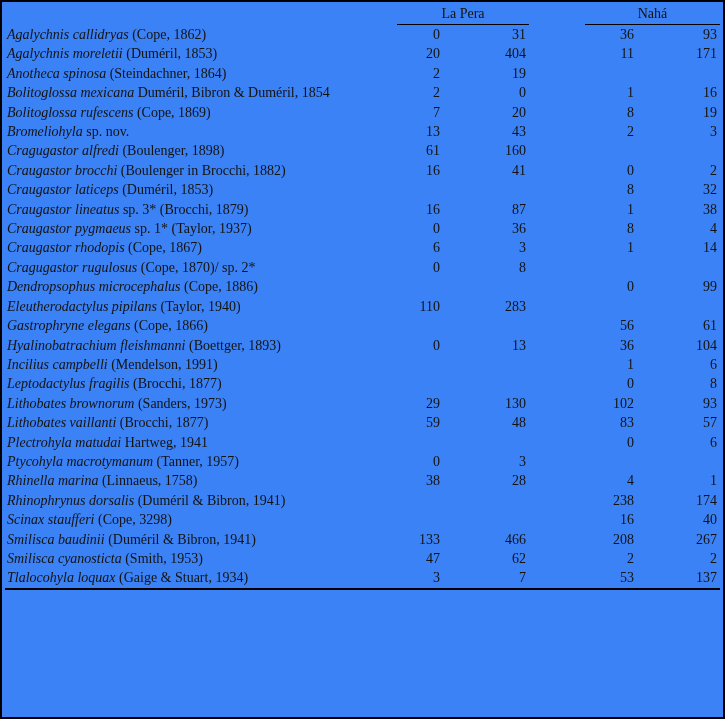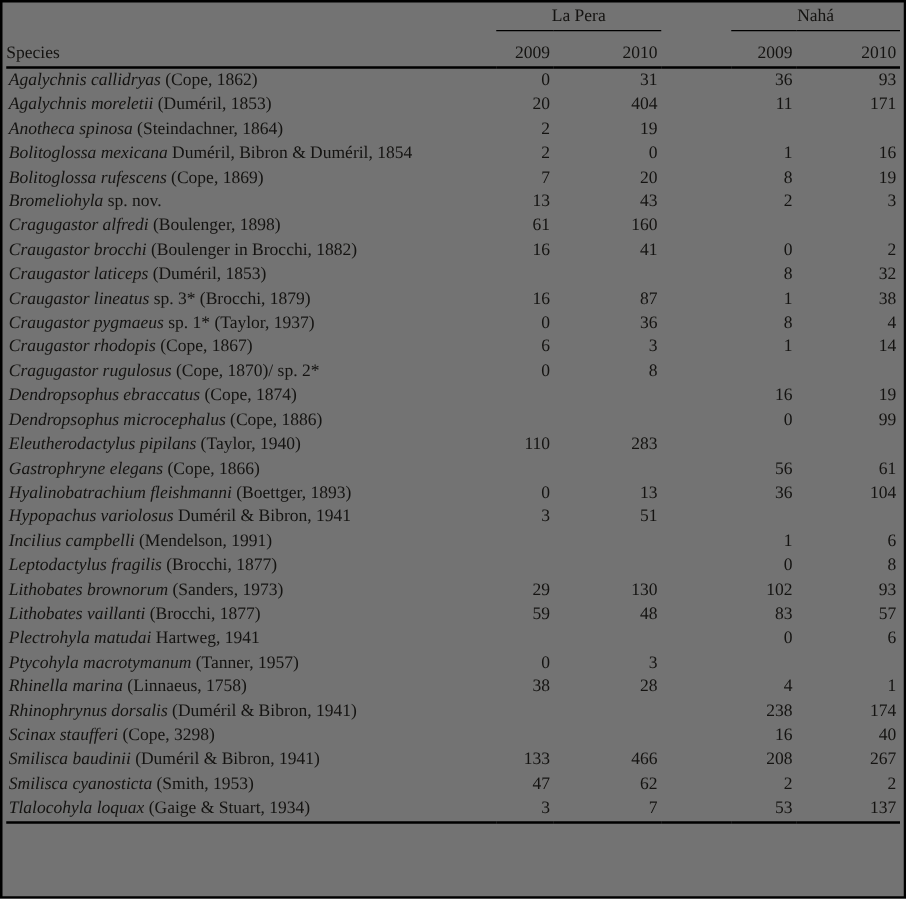--- a/index.html
+++ b/index.html
@@ -11,21 +11,21 @@
     width: 725px;
     height: 719px;
     font-family: "Liberation Serif", "DejaVu Serif", serif;
     color: #141311;
   }
   .frame {
     box-sizing: border-box;
     width: 725px;
     height: 719px;
     border: 2px solid #000;
-    background: #737373;
+    background: #3b82f6;
     padding: 1px 3px 4px 3px;
     overflow: hidden;
   }
   table {
     width: 100%;
     border-collapse: collapse;
     table-layout: fixed;
     font-size: 14px;
     border-bottom: 2px solid #000;
   }
@@ -98,28 +98,20 @@
       <col class="c-y3">
       <col class="c-y4">
     </colgroup>
     <thead>
       <tr class="group-row">
         <th></th>
         <th class="group" colspan="2">La Pera</th>
         <th class="spacer-head"></th>
         <th class="group" colspan="2">Nahá</th>
       </tr>
-      <tr class="year-row">
-        <th class="species-head">Species</th>
-        <th class="num-head">2009</th>
-        <th class="num-head">2010</th>
-        <th class="spacer-head"></th>
-        <th class="num-head">2009</th>
-        <th class="num-head">2010</th>
-      </tr>
     </thead>
     <tbody>
         <tr>
           <td class="sp"><i>Agalychnis callidryas</i> <span>(Cope, 1862)</span></td>
           <td class="num">0</td>
           <td class="num">31</td>
           <td class="spacer"></td>
           <td class="num">36</td>
           <td class="num">93</td>
         </tr>
@@ -213,28 +205,20 @@
         </tr>
         <tr>
           <td class="sp"><i>Cragugastor rugulosus</i> <span>(Cope, 1870)/ sp. 2*</span></td>
           <td class="num">0</td>
           <td class="num">8</td>
           <td class="spacer"></td>
           <td class="num"></td>
           <td class="num"></td>
         </tr>
         <tr>
-          <td class="sp"><i>Dendropsophus ebraccatus</i> <span>(Cope, 1874)</span></td>
-          <td class="num"></td>
-          <td class="num"></td>
-          <td class="spacer"></td>
-          <td class="num">16</td>
-          <td class="num">19</td>
-        </tr>
-        <tr>
           <td class="sp"><i>Dendropsophus microcephalus</i> <span>(Cope, 1886)</span></td>
           <td class="num"></td>
           <td class="num"></td>
           <td class="spacer"></td>
           <td class="num">0</td>
           <td class="num">99</td>
         </tr>
         <tr>
           <td class="sp"><i>Eleutherodactylus pipilans</i> <span>(Taylor, 1940)</span></td>
           <td class="num">110</td>
@@ -251,28 +235,20 @@
           <td class="num">56</td>
           <td class="num">61</td>
         </tr>
         <tr>
           <td class="sp"><i>Hyalinobatrachium fleishmanni</i> <span>(Boettger, 1893)</span></td>
           <td class="num">0</td>
           <td class="num">13</td>
           <td class="spacer"></td>
           <td class="num">36</td>
           <td class="num">104</td>
-        </tr>
-        <tr>
-          <td class="sp"><i>Hypopachus variolosus</i> <span>Duméril &amp; Bibron, 1941</span></td>
-          <td class="num">3</td>
-          <td class="num">51</td>
-          <td class="spacer"></td>
-          <td class="num"></td>
-          <td class="num"></td>
         </tr>
         <tr>
           <td class="sp"><i>Incilius campbelli</i> <span>(Mendelson, 1991)</span></td>
           <td class="num"></td>
           <td class="num"></td>
           <td class="spacer"></td>
           <td class="num">1</td>
           <td class="num">6</td>
         </tr>
         <tr>

